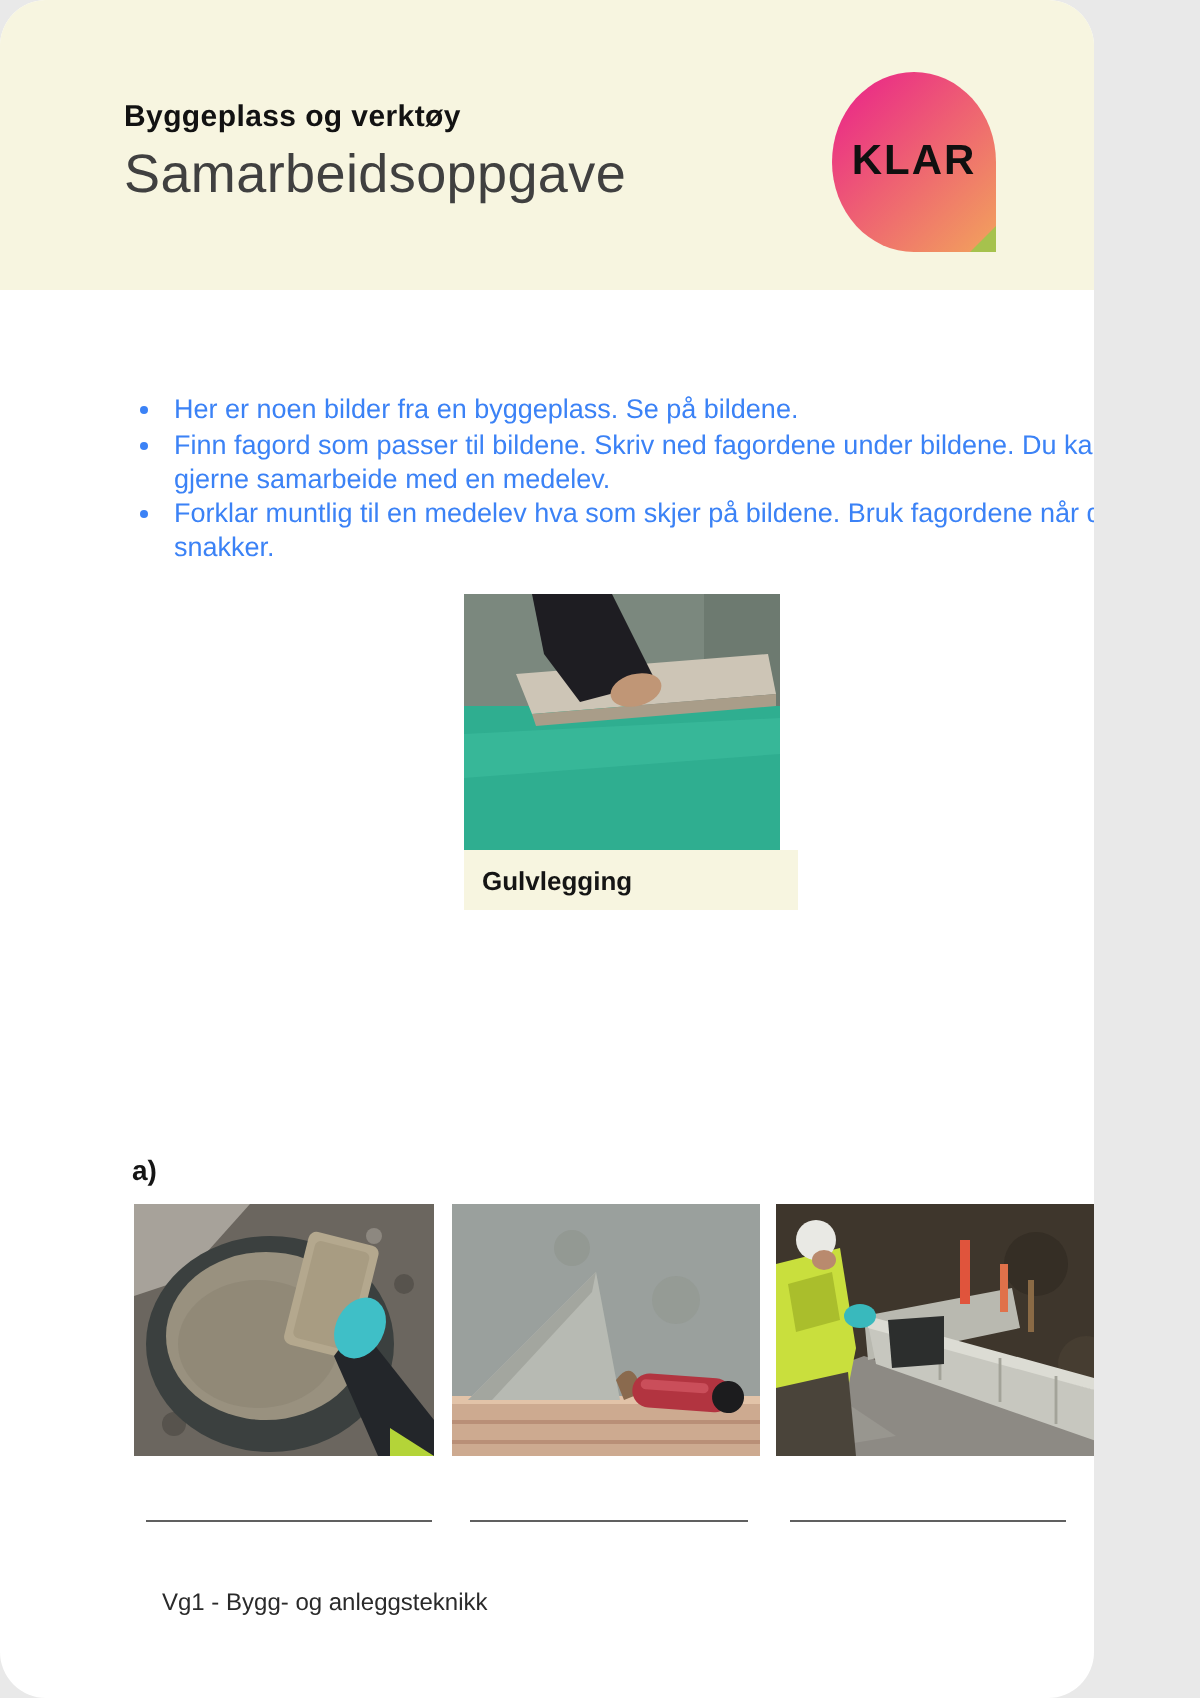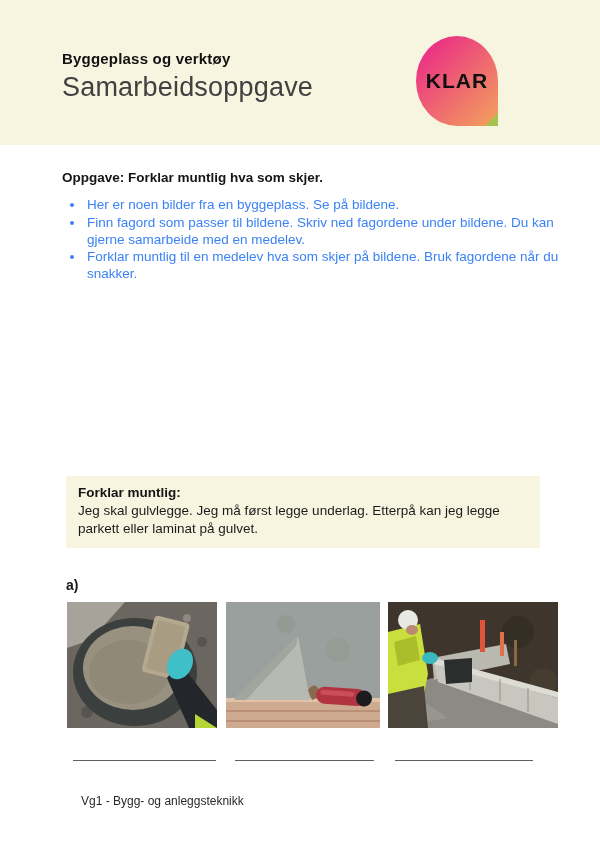--- a/index.html
+++ b/index.html
@@ -1,17 +1,17 @@
 <!DOCTYPE html>
 <html style="--cream: #f7f5e0; --logo-from: #e91e8c; --logo-to: #f2a35c; --logo-accent: #a6c24d;"><head>
 <meta charset="utf-8">
 <style>
   html,body{margin:0;padding:0;}
   body{background:#e9e9e9;font-family:"Liberation Sans",sans-serif;-webkit-font-smoothing:antialiased;}
-  .page{position:relative;width:600px;height:849px;background:#ffffff;overflow:hidden;color:#151515;}
+  .page{position:relative;width:547px;height:849px;background:#ffffff;overflow:hidden;color:#151515;border-radius:23px;}
 
   
   .header{position:absolute;left:0;top:0;width:600px;height:145px;background:var(--cream,#f7f5e0);}
   .kicker{position:absolute;left:62px;top:50px;font-size:15px;font-weight:800;letter-spacing:.2px;color:#121212;}
   .title{position:absolute;left:62px;top:72px;font-size:27px;font-weight:400;letter-spacing:.2px;color:#404040;}
   .logo{position:absolute;left:416px;top:36px;width:82px;height:90px;
         background:linear-gradient(135deg,var(--logo-from,#e91e8c) 0%,#ee5f73 48%,var(--logo-to,#f2a35c) 100%);
         border-radius:50% 50% 0 50%;display:flex;align-items:center;justify-content:center;}
   .logo-text{font-size:21px;font-weight:800;letter-spacing:1px;color:#101010;}
   .logo-tri{position:absolute;right:0;bottom:0;width:0;height:0;
@@ -56,33 +56,41 @@
 
   <div class="header">
     <div class="kicker">Byggeplass og verktøy</div>
     <div class="title">Samarbeidsoppgave</div>
     <div class="logo">
       <span class="logo-text">KLAR</span>
       <span class="logo-tri"></span>
     </div>
   </div>
 
-  <div class="task-heading">Oppgave: Forklar muntlig hva som skjer.</div>
   <ul class="bullets">
     <li>Her er noen bilder fra en byggeplass. Se på bildene.</li>
     <li>Finn fagord som passer til bildene. Skriv ned fagordene under bildene. Du kan gjerne samarbeide med en medelev.</li>
     <li>Forklar muntlig til en medelev hva som skjer på bildene. Bruk fagordene når du snakker.</li>
   </ul>
 
 
+  <div class="card c1">
+    <svg class="photo" viewBox="0 0 158 128">
+      <rect x="0" y="0" width="158" height="58" fill="#7b887e"></rect>
+      <polygon points="120,0 158,0 158,60 120,58" fill="#6d7a70"></polygon>
+      <rect x="0" y="56" width="158" height="72" fill="#2fae90"></rect>
+      <polygon points="0,70 158,62 158,80 0,92" fill="#3dbd9e" opacity="0.6"></polygon>
+      <polygon points="26,40 152,30 156,50 34,60" fill="#cdc5b6"></polygon>
+      <polygon points="34,60 156,50 156,56 36,66" fill="#a99d89"></polygon>
+      <polygon points="34,0 74,0 96,44 58,54 40,30" fill="#1e1d22"></polygon>
+      <ellipse cx="86" cy="48" rx="13" ry="8" transform="rotate(-15 86 48)" fill="#c09676"></ellipse>
+    </svg>
+    <div class="caption">Gulvlegging</div>
+  </div>
 
-  <div class="speech">
-    <div class="sb-title">Forklar muntlig:</div>
-    <div class="sb-text">Jeg skal gulvlegge. Jeg må først legge underlag. Etterpå kan jeg legge parkett eller laminat på gulvet.</div>
-  </div>
 
   <div class="a-label">a)</div>
 
   <svg class="a-photo p0" viewBox="0 0 150 126">
     <rect x="0" y="0" width="150" height="126" fill="#6b665f"></rect>
     <polygon points="0,0 58,0 24,38 0,46" fill="#a7a29a"></polygon>
     <circle cx="120" cy="16" r="4" fill="#8d8880"></circle>
       <circle cx="135" cy="40" r="5" fill="#57534d"></circle>
     <circle cx="20" cy="110" r="6" fill="#57534d"></circle>
       <circle cx="132" cy="96" r="5" fill="#7c776f"></circle>

